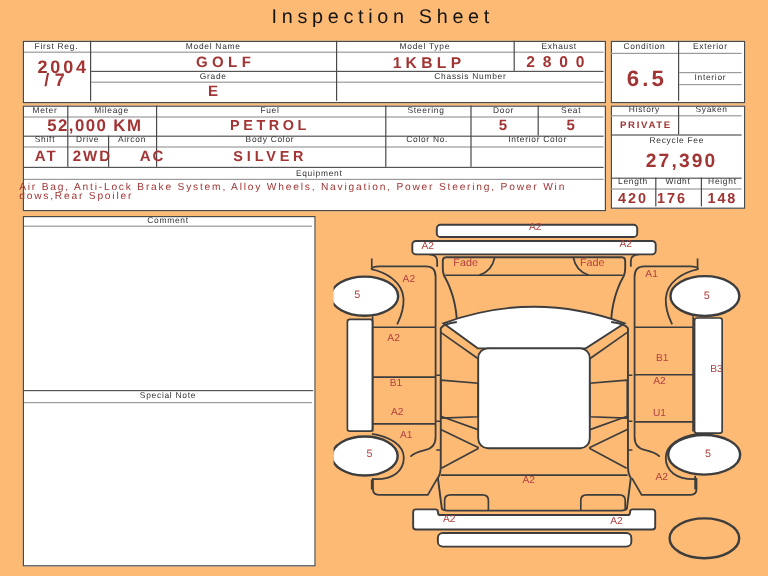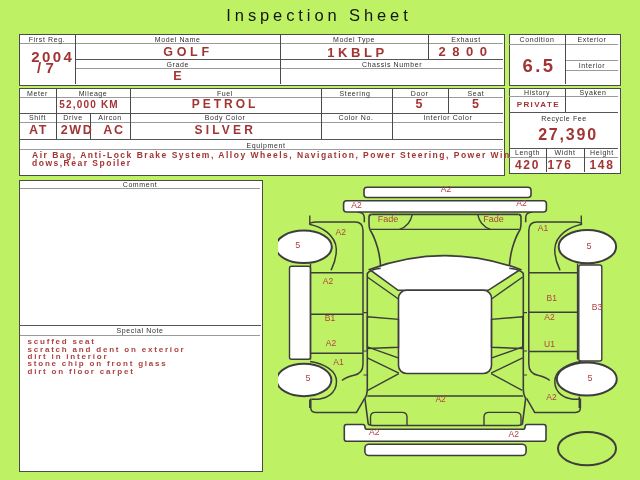--- a/index.html
+++ b/index.html
@@ -1,16 +1,16 @@
 <!DOCTYPE html>
 <html><head>
 <meta charset="utf-8">
 <style>
 html,body{margin:0;padding:0;background:#fff}
-.page{position:relative;width:640px;height:480px;background:#bef264;font-family:"Liberation Sans",sans-serif;overflow:hidden}
+.page{position:relative;width:640px;height:480px;background:#fdba74;font-family:"Liberation Sans",sans-serif;overflow:hidden}
 .box{position:absolute;border:1.5px solid #4a4a4a;background:#fff}
 .h{position:absolute;height:1px;background:#555}
 .hl{position:absolute;height:1px;background:#9a9a9a}
 .v{position:absolute;width:1px;background:#4a4a4a}
 .c{position:absolute;transform:translate(-50%,-50%);white-space:nowrap;font-size:7px;color:#303030;letter-spacing:0.6px}
 .r{position:absolute;transform:translate(-50%,-50%);white-space:nowrap;color:#a23434;letter-spacing:1px;font-weight:bold}
 </style>
 </head>
 <body>
 <div class="page">
@@ -103,21 +103,21 @@
 <div class="c" style="left:93px;top:92.5px">Mileage</div>
 
 <div class="c" style="left:225px;top:92.5px">Fuel</div>
 
 <div class="c" style="left:355px;top:92.5px">Steering</div>
 
 <div class="c" style="left:419.6px;top:92.5px">Door</div>
 
 <div class="c" style="left:476px;top:92.5px">Seat</div>
 
-<div class="r" style="left:89px;top:104px;font-size:10px;letter-spacing:1.2px">52,000 KM</div>
+<div class="r" style="left:79px;top:104px;font-size:14px;letter-spacing:1.2px">52,000 KM</div>
 
 <div class="r" style="left:225px;top:103.5px;font-size:12px;letter-spacing:3px">PETROL</div>
 
 <div class="r" style="left:419.6px;top:104px;font-size:12.5px">5</div>
 
 <div class="r" style="left:476px;top:104px;font-size:12.5px">5</div>
 
 <div class="c" style="left:37.5px;top:117px">Shift</div>
 
 <div class="c" style="left:73px;top:117px">Drive</div>
@@ -127,27 +127,27 @@
 <div class="c" style="left:225px;top:117px">Body Color</div>
 
 <div class="c" style="left:356px;top:117px">Color No.</div>
 
 <div class="c" style="left:448px;top:117px">Interior Color</div>
 
 <div class="r" style="left:38.5px;top:129.7px;font-size:12.5px;letter-spacing:1.6px">AT</div>
 
 <div class="r" style="left:77px;top:129.7px;font-size:12.5px;letter-spacing:1.6px">2WD</div>
 
-<div class="r" style="left:114px;top:129.7px;font-size:12.5px;letter-spacing:1.6px">AC</div>
+<div class="r" style="left:127px;top:129.7px;font-size:12.5px;letter-spacing:1.6px">AC</div>
 
 <div class="r" style="left:225.3px;top:129.7px;font-size:12px;letter-spacing:3.2px">SILVER</div>
 
 <div class="c" style="left:266px;top:144.5px">Equipment</div>
 
-<div style="position:absolute;left:32px;top:150.9px;font-size:8.5px;line-height:8.4px;color:#a23434;letter-spacing:1.5px;white-space:nowrap;font-weight:bold">Air Bag, Anti-Lock Brake System, Alloy Wheels, Navigation, Power Steering, Power Win<br>dows,Rear Spoiler</div>
+<div style="position:absolute;left:16px;top:150.9px;font-size:8.5px;line-height:8.4px;color:#a23434;letter-spacing:1.5px;white-space:nowrap;font-weight:normal">Air Bag, Anti-Lock Brake System, Alloy Wheels, Navigation, Power Steering, Power Win<br>dows,Rear Spoiler</div>
 
 <div class="box" style="left:508.5px;top:87.6px;width:110px;height:84.5px"></div>
 
 <div class="hl" style="left:509px;top:96.4px;width:109px"></div>
 
 <div class="h" style="left:509px;top:112.4px;width:109px"></div>
 
 <div class="v" style="left:565px;top:87.6px;height:24.8px"></div>
 
 <div class="h" style="left:509px;top:147.6px;width:109px"></div>
@@ -185,21 +185,20 @@
 <div class="hl" style="left:20px;top:188px;width:240px"></div>
 
 <div class="c" style="left:140px;top:183.7px">Comment</div>
 
 <div class="h" style="left:19px;top:325px;width:242px"></div>
 
 <div class="hl" style="left:20px;top:334.5px;width:240px"></div>
 
 <div class="c" style="left:140px;top:329.5px">Special Note</div>
 
-<div style="position:absolute;left:27.5px;top:338.2px;font-size:8px;line-height:7.4px;color:#ad4040;letter-spacing:1.8px;font-weight:bold">scuffed seat<br>scratch and dent on exterior<br>dirt in interior<br>stone chip on front glass<br>dirt on floor carpet</div>
 
 <svg style="position:absolute;left:278px;top:176px" width="362" height="304" viewBox="278 176 362 304" fill="none" stroke="#3d3d3d" stroke-width="1.6" font-family="Liberation Sans, sans-serif">
 
 <rect x="364" y="187.3" width="167" height="10.2" rx="3" fill="#fff"></rect>
 
 <text x="446" y="191.8" fill="#b04040" stroke="none" font-size="8.5" text-anchor="middle">A2</text>
 
 <path d="M357.5,212 Q364.3,212.3 364.3,217.5 V222.3" stroke-width="1.5"></path>
 
 <path d="M532.5,212 Q525.7,212.3 525.7,217.5 V222.3" stroke-width="1.5"></path>

